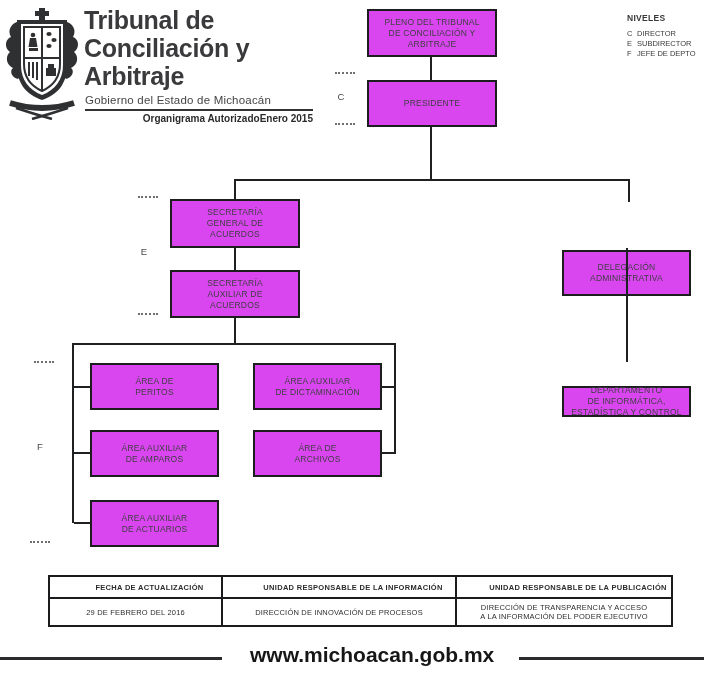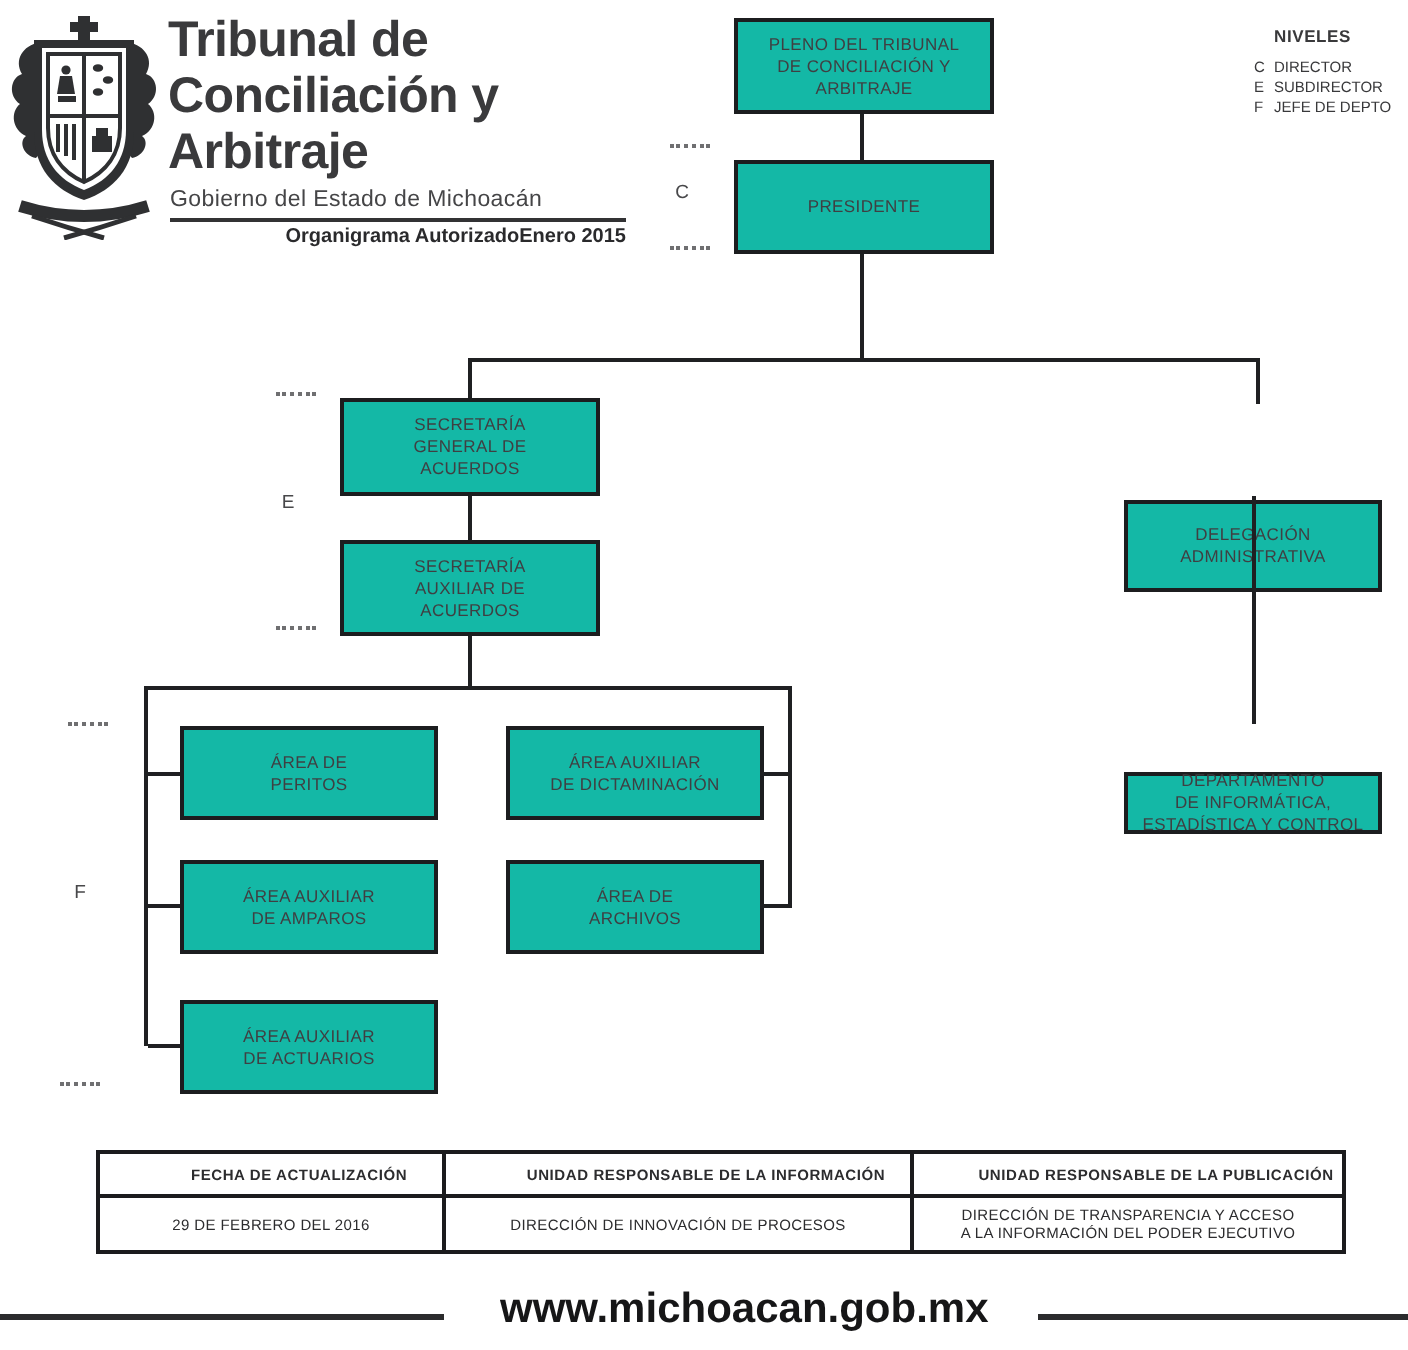--- a/index.html
+++ b/index.html
@@ -10,26 +10,26 @@
   #logo{position:absolute;left:4px;top:8px;width:76px;height:112px;}
   #title{position:absolute;left:84px;top:6px;font-weight:bold;font-size:25px;
          line-height:28px;color:#3a3a3c;letter-spacing:-0.3px;}
   #subtitle{position:absolute;left:85px;top:94px;font-size:11.5px;color:#454547;letter-spacing:.2px;}
   #hdr-rule{position:absolute;left:85px;top:109px;width:228px;height:2px;background:#323234;}
   #org-bar{position:absolute;left:85px;top:113px;width:228px;display:flex;
            justify-content:flex-end;font-weight:bold;font-size:10px;color:#2a2a2c;}
 
   
   #legend{position:absolute;left:627px;top:13px;width:76px;color:#39393b;}
-  #legend .lg-title{font-weight:bold;font-size:8.5px;margin:0 0 6px 10px;letter-spacing:.3px;}
+  #legend .lg-title{font-weight:bold;font-size:8.5px;margin:0 0 6px 0;letter-spacing:.3px;}
   #legend .lg-row{display:flex;font-size:7.5px;line-height:10px;}
   #legend .lg-code{width:10px;}
 
   
-  .node{position:absolute;box-sizing:border-box;background:#14b8a6;border:2px solid #1c1d1f;
+  .node{position:absolute;box-sizing:border-box;background:#d946ef;border:2px solid #1c1d1f;
         display:flex;align-items:center;justify-content:center;text-align:center;
         font-size:8.5px;line-height:11px;letter-spacing:.2px;color:#3f3f42;
         white-space:pre-line;}
   #n-pleno      {left:367px;top:9px;  width:130px;height:48px;}
   #n-presidente {left:367px;top:80px; width:130px;height:47px;}
   #n-secgen     {left:170px;top:199px;width:130px;height:49px;}
   #n-secaux     {left:170px;top:270px;width:130px;height:48px;}
   #n-delegacion {left:562px;top:202px;width:129px;height:46px;margin-top:48px;}
   #n-depto      {left:562px;top:362px;width:129px;height:31px;margin-top:24px;}
   #n-peritos    {left:90px; top:363px;width:129px;height:47px;}

